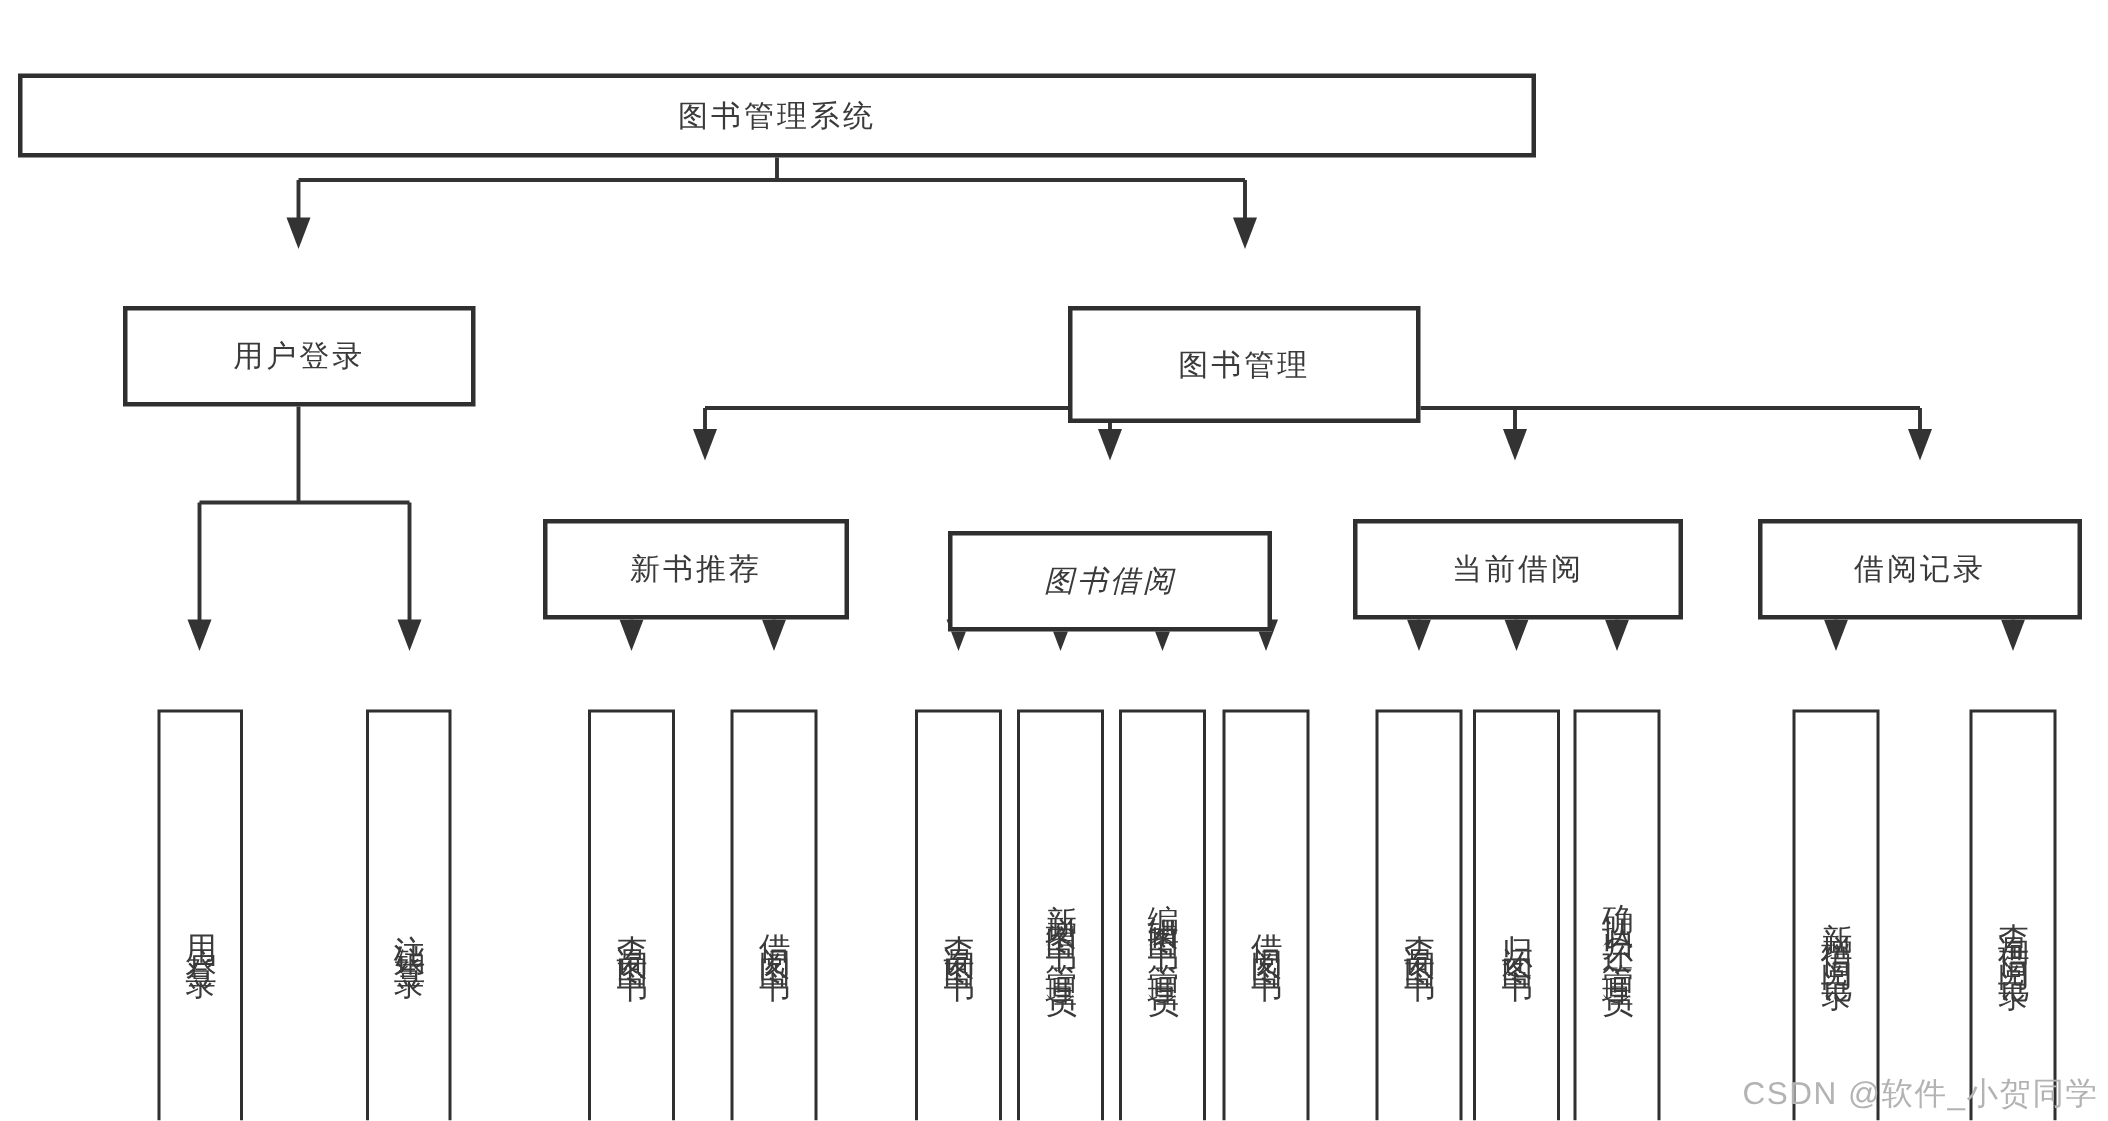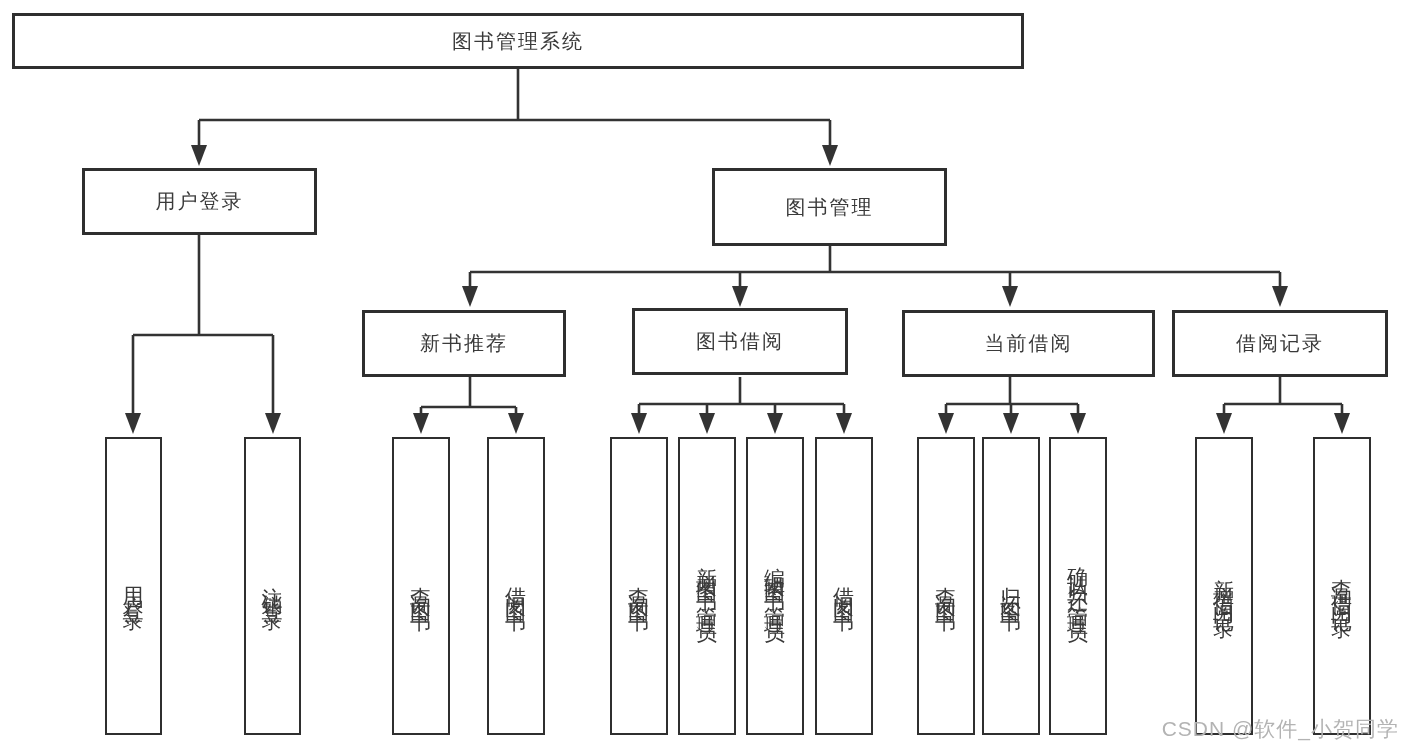--- a/index.html
+++ b/index.html
@@ -18,21 +18,21 @@
     background:var(--bg);
     overflow:hidden;
   }
   svg.wires{position:absolute;left:0;top:0;width:1405px;height:747px;}
   svg.wires path{stroke:var(--line);stroke-width:2.6;fill:none;}
   svg.wires polygon{fill:var(--line);stroke:none;}
   .node{
     position:absolute;
     background:#ffffff;
     border:3px solid var(--border);
-    display:flex;align-items:center;justify-content:center;
+    display:flex;align-items:center;justify-content:center;margin-top:36px;
   }
   .hbox{font-size:20px;letter-spacing:2px;}
   .vbox{border-width:2.6px;}
   .vbox .vtxt{
     writing-mode:vertical-rl;
     text-orientation:mixed;
     font-size:21px;
     letter-spacing:8px;
     line-height:1;
     white-space:nowrap;
@@ -94,24 +94,24 @@
   <div class="node hbox" style="left:82px;top:168px;width:235px;height:67px;">
     <span>用户登录</span>
   </div>
   <div class="node hbox" style="left:712px;top:168px;width:235px;height:78px;">
     <span>图书管理</span>
   </div>
 
   <div class="node hbox" style="left:362px;top:310px;width:204px;height:67px;">
     <span>新书推荐</span>
   </div>
-  <div class="node hbox" style="left:632px;top:308px;width:216px;height:67px;">
+  <div class="node hbox" style="left:632px;top:318px;width:216px;height:67px;font-style:italic;">
     <span>图书借阅</span>
   </div>
-  <div class="node hbox" style="left:902px;top:310px;width:253px;height:67px;">
+  <div class="node hbox" style="left:902px;top:310px;width:220px;height:67px;">
     <span>当前借阅</span>
   </div>
   <div class="node hbox" style="left:1172px;top:310px;width:216px;height:67px;">
     <span>借阅记录</span>
   </div>
 
   <div class="node vbox" style="left:105px;top:437px;width:57px;height:298px;">
     <span class="vtxt">用户登录</span>
   </div>
   <div class="node vbox" style="left:244px;top:437px;width:57px;height:298px;">

